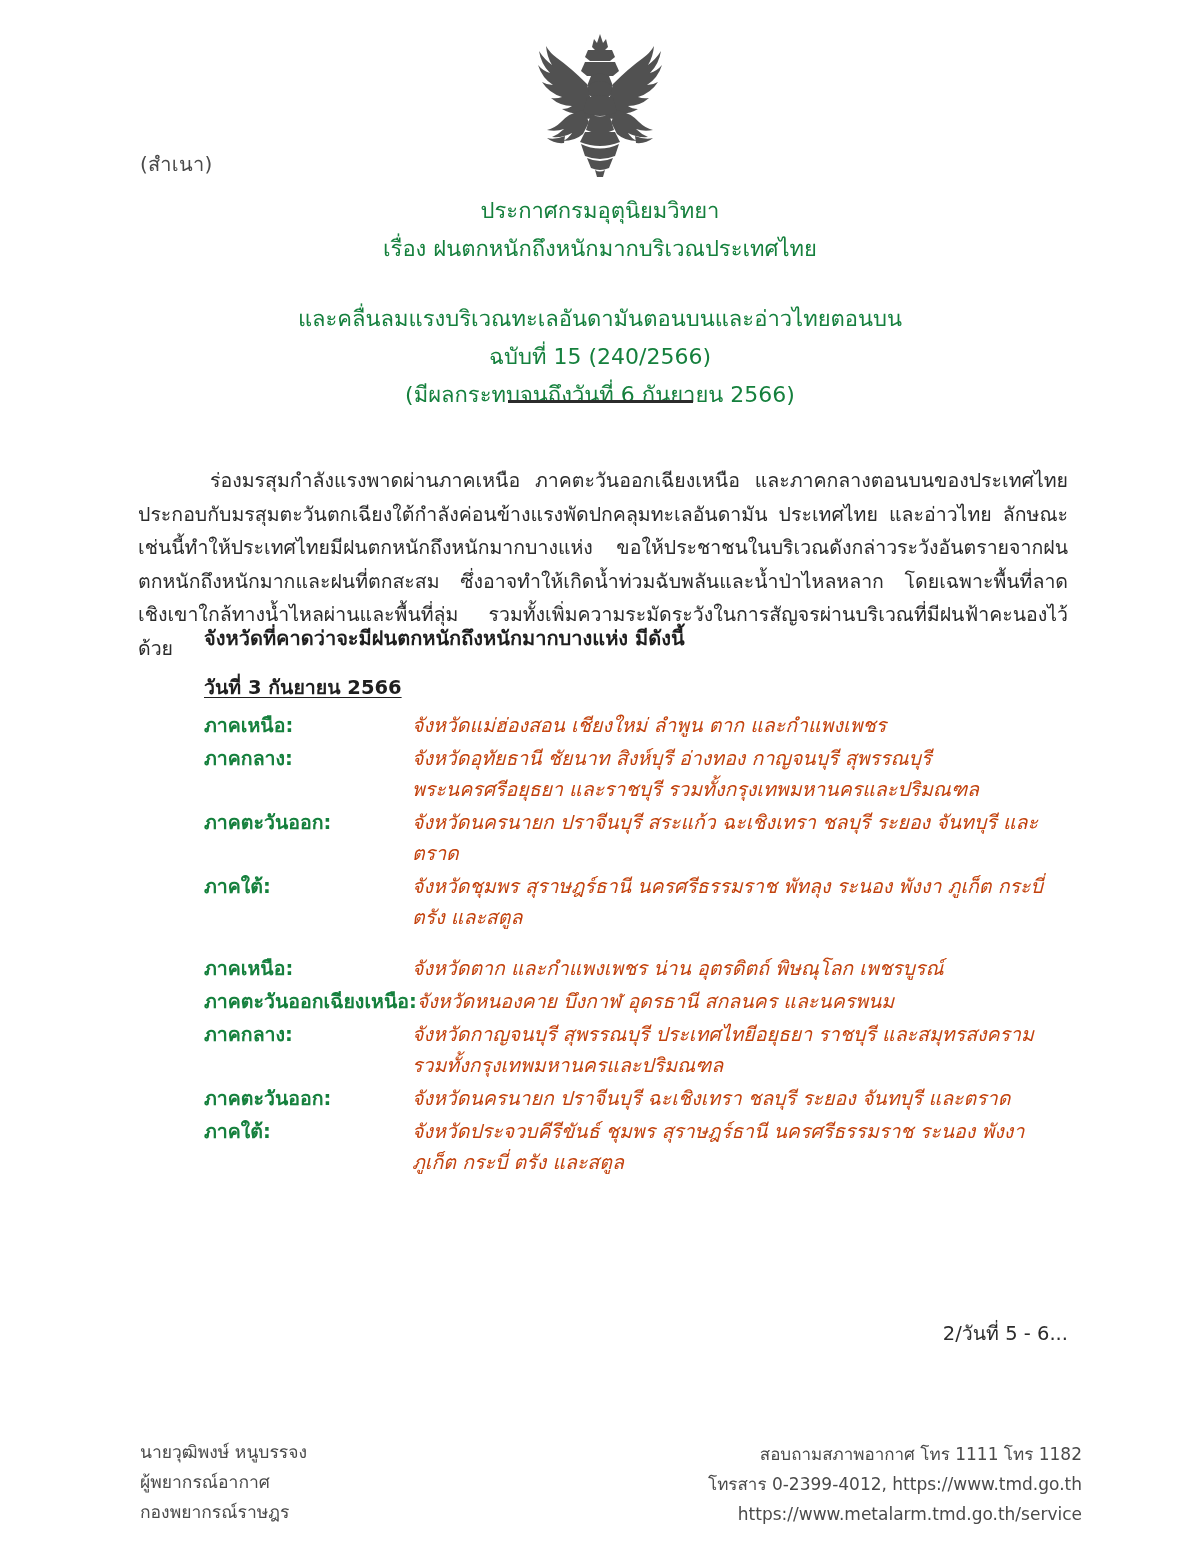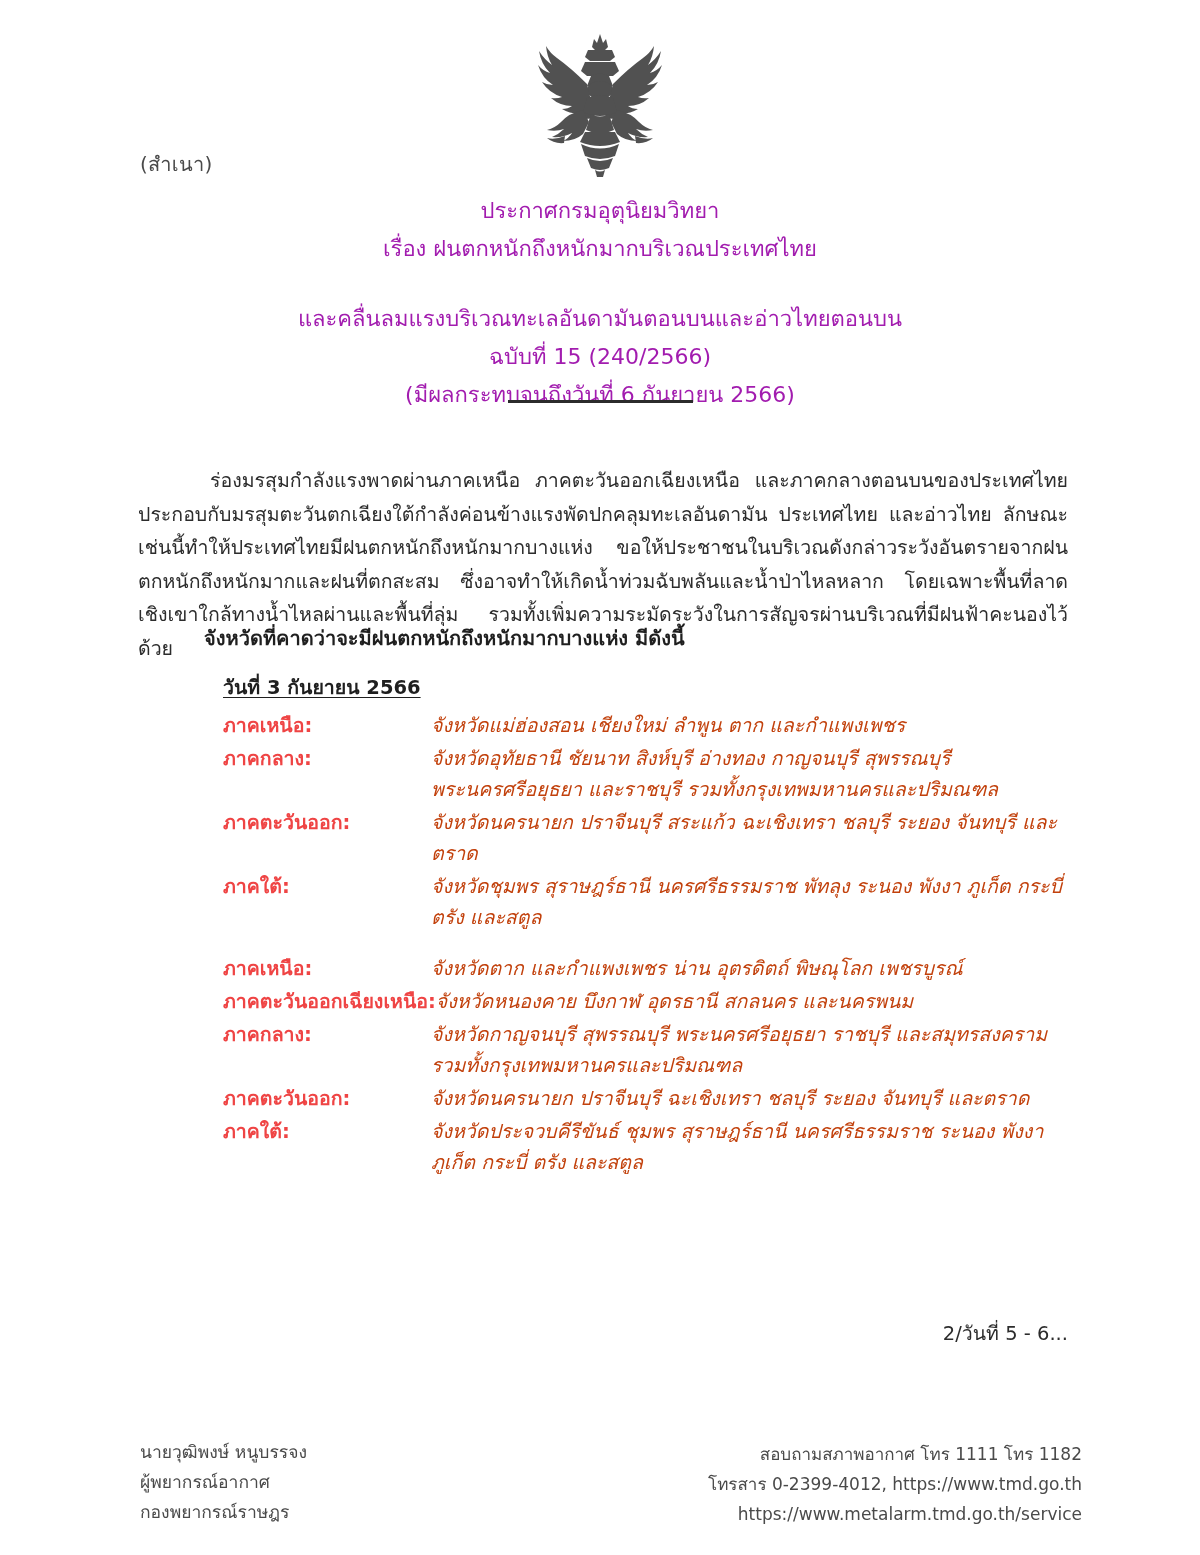--- a/index.html
+++ b/index.html
@@ -51,21 +51,21 @@
   .title-block {
     position: absolute;
     top: 192px;
     left: 0;
     width: 1200px;
     text-align: center;
   }
   .title-block .tline {
     font-size: 22px;
     line-height: 38px;
-    color: #a21caf;
+    color: #15803d;
     white-space: nowrap;
   }
   .title-block .tline.wide {
     font-size: 22px;
     margin-top: 32px;
   }
 
   .divider-wrap {
     position: absolute;
     top: 400px;
@@ -105,40 +105,40 @@
     color: #1f1f1f;
   }
 
   
   .sections {
     position: absolute;
     top: 672px;
     left: 204px;
     width: 870px;
   }
-  .date-group { margin-bottom: 20px; margin-left: 19px; }
+  .date-group { margin-bottom: 20px; }
   .date-heading {
     font-size: 19.5px;
     font-weight: bold;
     text-decoration: underline;
     text-underline-offset: 3px;
     color: #1f1f1f;
     margin-bottom: 7px;
   }
   .region-row {
     display: flex;
     align-items: flex-start;
     margin-bottom: 2px;
   }
   .region-label {
     flex: 0 0 208px;
     font-size: 19.5px;
     font-weight: bold;
     line-height: 31px;
-    color: #ef4444;
+    color: #15803d;
     white-space: nowrap;
   }
   .region-value {
     flex: 1 1 auto;
     font-size: 19.5px;
     line-height: 31px;
     color: #c2410c;
     font-style: italic;
   }
 
@@ -255,21 +255,21 @@
       <div class="region-row">
         <div class="region-label">ภาคเหนือ:</div>
         <div class="region-value">จังหวัดตาก และกำแพงเพชร น่าน อุตรดิตถ์ พิษณุโลก เพชรบูรณ์</div>
       </div>
       <div class="region-row">
         <div class="region-label">ภาคตะวันออกเฉียงเหนือ:</div>
         <div class="region-value">จังหวัดหนองคาย บึงกาฬ อุดรธานี สกลนคร และนครพนม</div>
       </div>
       <div class="region-row">
         <div class="region-label">ภาคกลาง:</div>
-        <div class="region-value">จังหวัดกาญจนบุรี สุพรรณบุรี พระนครศรีอยุธยา ราชบุรี และสมุทรสงคราม รวมทั้งกรุงเทพมหานครและปริมณฑล</div>
+        <div class="region-value">จังหวัดกาญจนบุรี สุพรรณบุรี ประเทศไทยีอยุธยา ราชบุรี และสมุทรสงคราม รวมทั้งกรุงเทพมหานครและปริมณฑล</div>
       </div>
       <div class="region-row">
         <div class="region-label">ภาคตะวันออก:</div>
         <div class="region-value">จังหวัดนครนายก ปราจีนบุรี ฉะเชิงเทรา ชลบุรี ระยอง จันทบุรี และตราด</div>
       </div>
       <div class="region-row">
         <div class="region-label">ภาคใต้:</div>
         <div class="region-value">จังหวัดประจวบคีรีขันธ์ ชุมพร สุราษฎร์ธานี นครศรีธรรมราช ระนอง พังงา ภูเก็ต กระบี่ ตรัง และสตูล</div>
       </div>
     </div>

